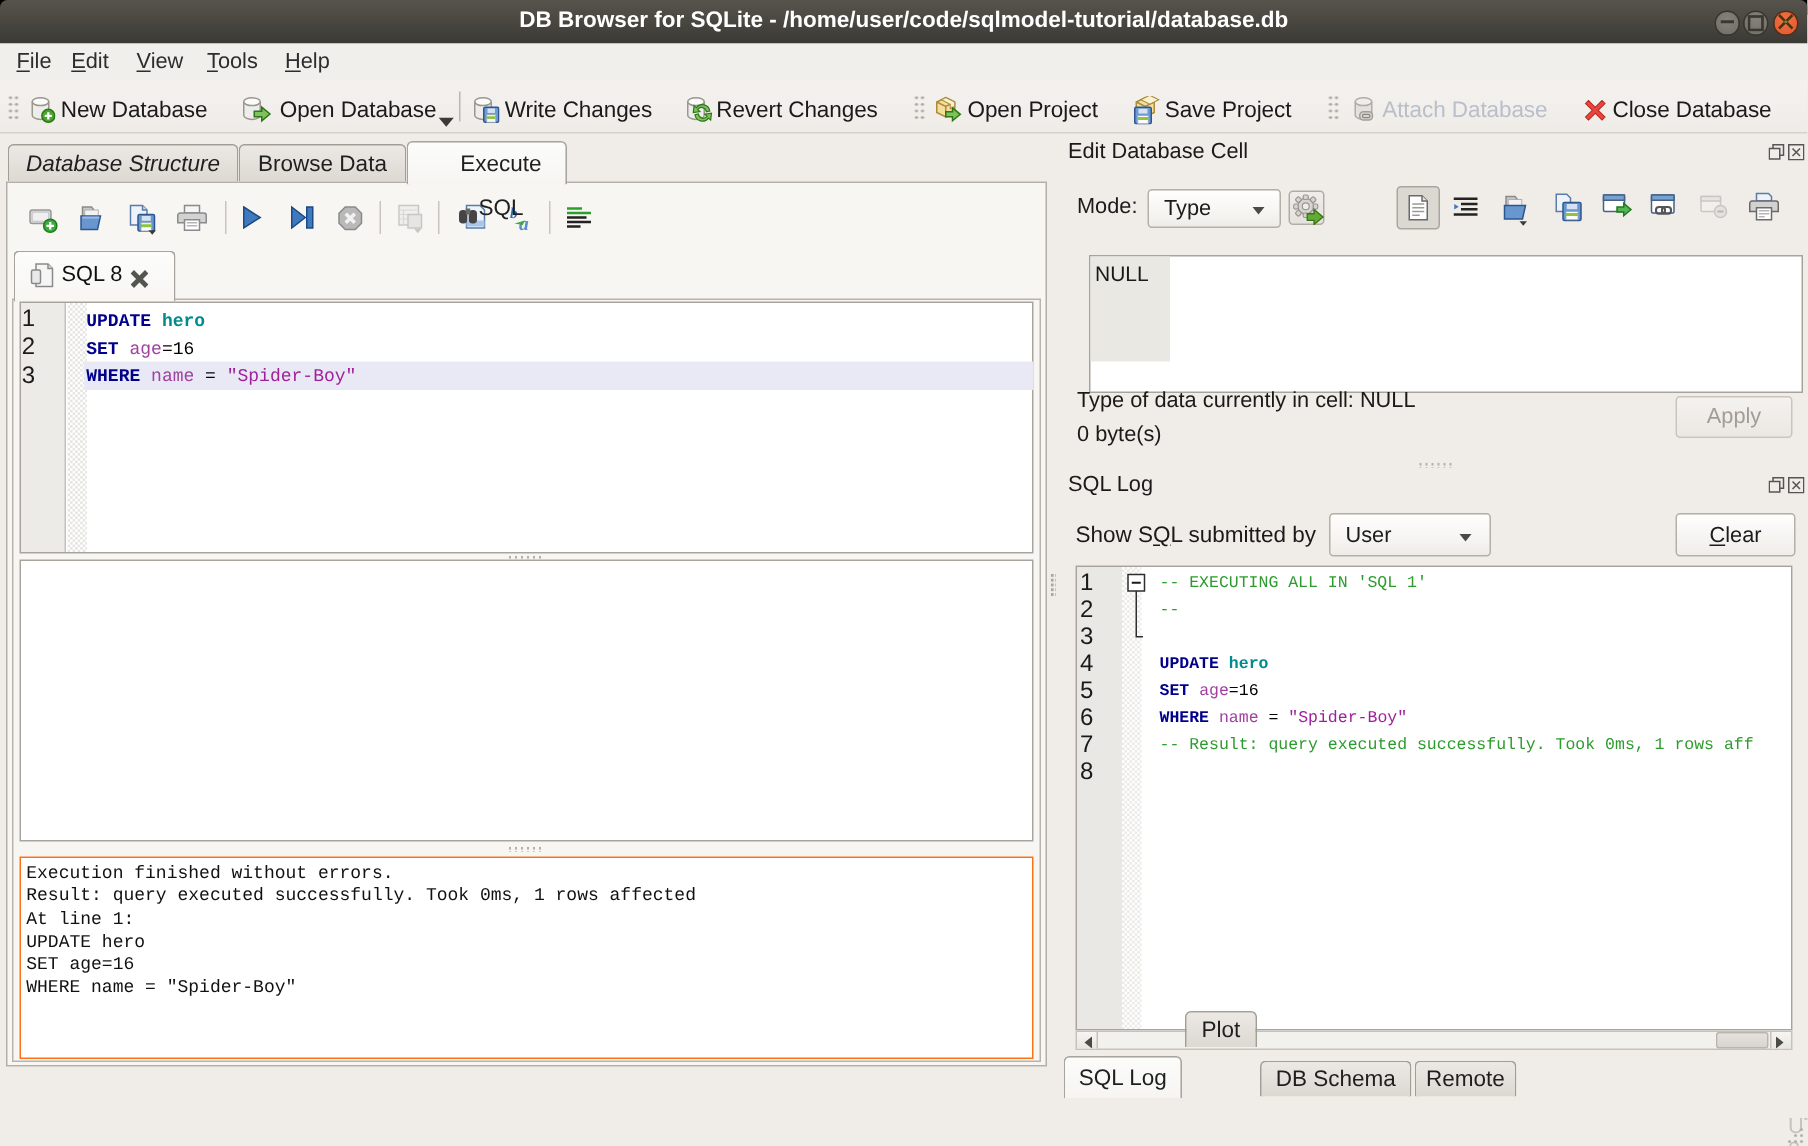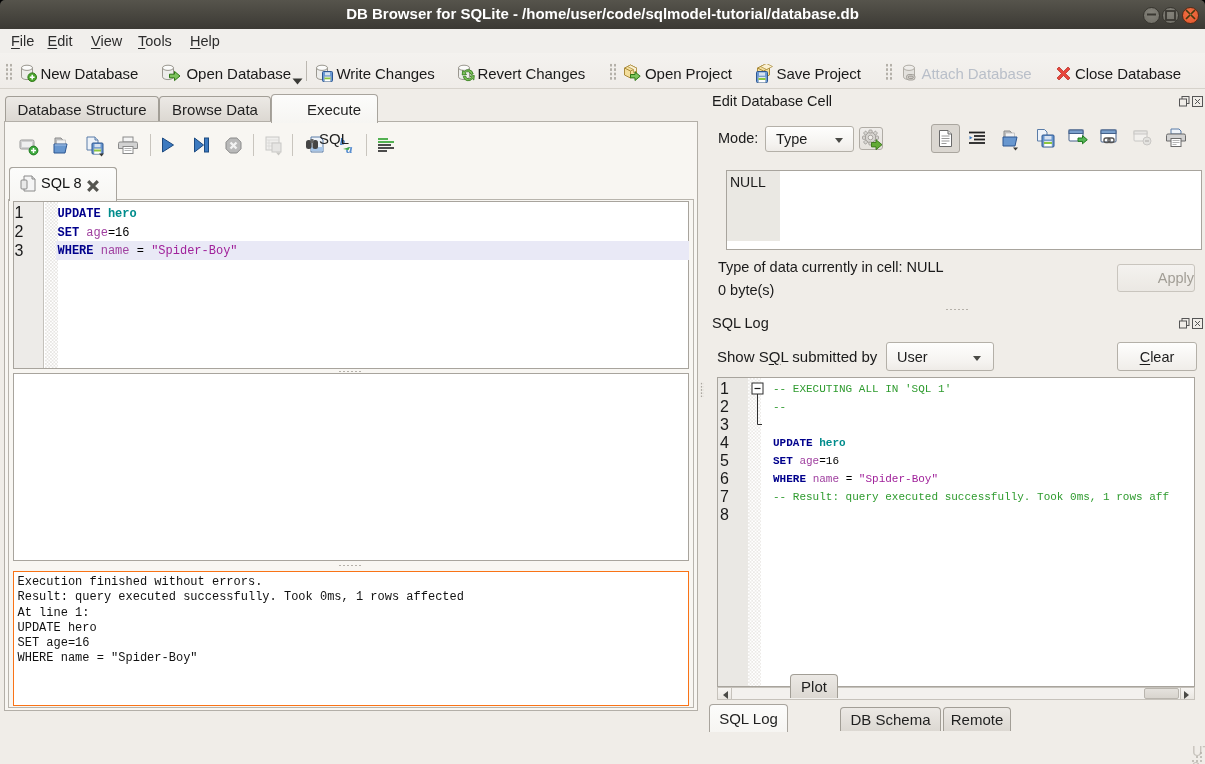--- a/index.html
+++ b/index.html
@@ -42,21 +42,21 @@
 .str { color:#a0209a; }
 .cmt { color:#2e9b2e; }
 #resultsbox { left:13px; top:373px; width:676px; height:188px; background:#fff; border:1px solid #a8a49d; }
 #msgbox { left:13px; top:571px; width:676px; height:135px; background:#fff; border:1px solid #f97316; font-size:12px; line-height:15.3px; color:#111; padding:3px 0 0 3.5px; white-space:pre; }
 .dots { position:absolute; width:24px; height:4px;
   background-image:radial-gradient(circle,#b5b1aa 0.9px,transparent 1px); background-size:4px 3px; }
 #rpanel-title { font-size:14.5px; color:#1a1a1a; }
 .btn { position:absolute; background:linear-gradient(#fefefd,#f0ede9); border:1px solid #b4b0a8; border-radius:3px; font-size:14.5px; color:#1c1c1c; }
 .combo { position:absolute; background:linear-gradient(#fefefd,#f5f3f0 70%,#eeebe7); border:1px solid #b4b0a8; border-radius:3px; font-size:14.5px; color:#1c1c1c; }
 .carrow { position:absolute; width:0; height:0; border-left:4.5px solid transparent; border-right:4.5px solid transparent; border-top:5px solid #4a4a46; }
-#nullbox { left:726px; top:170px; width:476px; height:80px; background:#fff; border:1px solid #a8a49d; }
+#nullbox { left:726px; top:170px; width:476px; height:92px; background:#fff; border:1px solid #a8a49d; }
 #logbox { left:717px; top:377px; width:478px; height:310px; background:#fff; border:1px solid #a8a49d; overflow:hidden; }
 .lline { position:absolute; left:55px; width:435px; height:18px; font-size:11px; line-height:18px; white-space:pre; }
 .lnum { position:absolute; left:2px; width:26px; font-size:16px; line-height:18px; color:#1a1a1a; }
 #loggut { left:0; top:0; width:29.5px; height:308px; background:#eae8e4; }
 #logfold { left:29.5px; top:0; width:13.5px; height:308px;
   background-image:conic-gradient(#eceae7 25%, #fff 0 50%, #eceae7 0 75%, #fff 0);
   background-size:3.4px 3.4px; }
 
 #hscroll { left:717px; top:687px; width:478px; height:13px; background:#f3f1ee; border:1px solid #c6c2bb; }
 .sbarrow { position:absolute; top:0; width:14px; height:11px; background:linear-gradient(#f7f5f2,#e9e6e1); border-right:1px solid #c6c2bb; }
@@ -153,21 +153,21 @@
   <ellipse cx="7" cy="3.8" rx="5.5" ry="2.6" fill="#efedea" stroke="#b0ada6"></ellipse>
   <rect x="4.5" y="10.5" width="8.5" height="5.5" rx="2.5" fill="#d8d5d0" stroke="#a3a09a"></rect>
   <rect x="6.3" y="12.2" width="5" height="2.2" rx="1.1" fill="none" stroke="#8a8780" stroke-width="0.8"></rect>
 </svg>
 <div class="abs tbtext" style="left:921.5px; color:#b9bfc9;">Attach Database</div>
 <svg class="abs" style="left:1056px; top:66px;" width="15" height="15" viewBox="0 0 15 15">
   <path d="M1 3 L3 1 L7.5 5.5 L12 1 L14 3 L9.5 7.5 L14 12 L12 14 L7.5 9.5 L3 14 L1 12 L5.5 7.5 z" fill="#e8463c" stroke="#b3261e" stroke-width="0.7"></path>
 </svg>
 <div class="abs tbtext" style="left:1075px;">Close Database</div>
 
-<div class="abs mtab" style="left:5px; top:96px; width:154px; height:25px; line-height:25px;">Database Structure</div>
+<div class="abs mtab" style="left:5px; top:96px; width:154px; height:25px; line-height:25px;font-style:italic;">Database Structure</div>
 <div class="abs mtab" style="left:159px; top:96px; width:112px; height:25px; line-height:25px;">Browse Data</div>
 <div class="abs mtab" style="left:271px; top:94px; width:107px; height:29px; line-height:29px; background:linear-gradient(#fcfcfb,#f6f5f2); border-color:#a8a49d; border-radius:4px 4px 0 0; z-index:3;padding-left:19px;">Execute SQL</div>
 
 <div class="abs" id="lpanel"></div>
 <div class="abs" style="left:8px; top:199px; width:686px; height:509px; border:1px solid #b8b4ad;"></div>
 
 <svg class="abs" style="left:19px; top:137px;" width="20" height="19" viewBox="0 0 20 19">
   <rect x="1" y="3" width="14" height="9" rx="1.5" fill="#d6d6d6" stroke="#9a9a9a"></rect>
   <rect x="2.5" y="4.5" width="11" height="6" rx="1" fill="#efefef" stroke="#c8c8c8" stroke-width="0.7"></rect>
   <circle cx="14.5" cy="13.5" r="4.4" fill="#3faa3f" stroke="#1e7a1e"></circle>
@@ -351,21 +351,21 @@
   <rect x="5" y="10.5" width="10" height="8" fill="#fff" stroke="#6a6a6a"></rect>
   <path d="M6.5 12.5 h7 M6.5 14.5 h7 M6.5 16.5 h4" stroke="#b5b5b5"></path>
 </svg>
 
 <div class="abs" id="nullbox">
   <div class="abs" style="left:0; top:0; width:53px; height:70px; background:#eae8e3;"></div>
   <div class="abs" style="left:3px; top:3px; font-size:14px; color:#1a1a1a;">NULL</div>
 </div>
 <div class="abs" style="left:718px; top:259px; font-size:14.5px; color:#1a1a1a;">Type of data currently in cell: NULL</div>
 <div class="abs" style="left:718px; top:282px; font-size:14.5px; color:#1a1a1a;">0 byte(s)</div>
-<div class="abs btn" style="left:1117px; top:264px; width:78px; height:28px; color:#a19d95; text-align:right; line-height:27px; border-color:#c9c5be; background:linear-gradient(#f4f2ef,#ebe8e3);">Apply</div>
+<div class="abs btn" style="left:1117px; top:264px; width:78px; height:28px; color:#a19d95; text-align:center; line-height:27px; border-color:#c9c5be; background:linear-gradient(#f4f2ef,#ebe8e3);">Apply</div>
 
 <div class="abs dots" style="left:945px; top:308px;"></div>
 
 <div class="abs" id="rpanel-title2" style="left:712px; top:315px; font-size:14.5px; color:#1a1a1a;">SQL Log</div>
 <svg class="abs" style="left:1179px; top:318px;" width="11" height="11" viewBox="0 0 11 11">
   <rect x="3" y="0.5" width="7" height="7" fill="#f0ede8" stroke="#555"></rect>
   <rect x="0.5" y="3" width="7" height="7" fill="#f0ede8" stroke="#555"></rect>
 </svg>
 <svg class="abs" style="left:1192px; top:318px;" width="11" height="11" viewBox="0 0 11 11">
   <rect x="0.5" y="0.5" width="10" height="10" fill="#f0ede8" stroke="#555"></rect>

